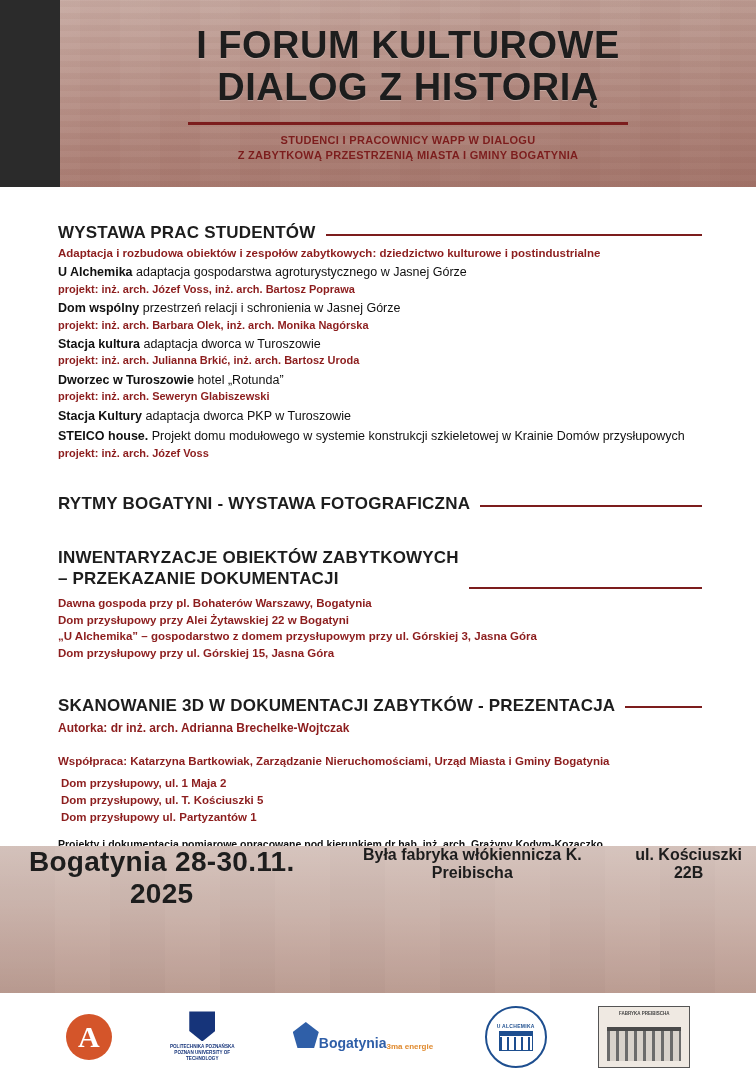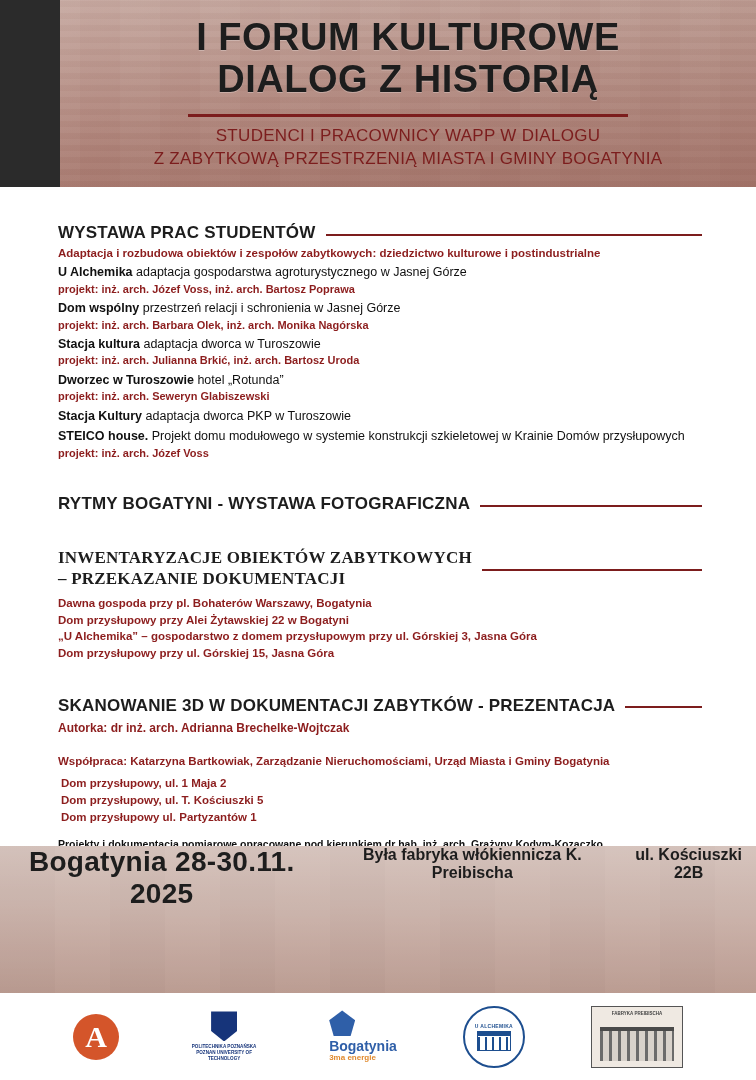--- a/index.html
+++ b/index.html
@@ -78,22 +78,22 @@
     margin-top: 2px;
     text-shadow: 0 1px 0 rgba(255,255,255,0.25);
   }
   .rule-dark {
     width: 440px;
     height: 3px;
     background: #7c1d1d;
     margin: 13px 0 8px 0;
   }
   .sub1, .sub2 {
-    font-size: 17px;
-    font-weight: normal;
+    font-size: 11px;
+    font-weight: bold;
     color: #7c1d1d;
     letter-spacing: 0.3px;
     line-height: 1.35;
   }
   
   .body {
     padding: 16px 54px 6px 58px;
   }
   .sec-head {
     display: flex;
@@ -107,21 +107,21 @@
     color: #1d1d1d;
     letter-spacing: 0.2px;
     white-space: nowrap;
   }
   .sec-head .line {
     flex: 1;
     height: 2px;
     background: #7c1d1d;
     margin-top: 3px;
   }
-  .sec-head.two-line { align-items: center; font-family: Liberation Serif, serif; }
+  .sec-head.two-line { align-items: flex-end; }
   .sec-head.two-line h2 { white-space: normal; line-height: 1.2; }
   .red-bold {
     color: #8c1d1d;
     font-weight: bold;
     font-size: 11.5px;
     margin: 4px 0 6px 0;
   }
   .item { margin-top: 5px; }
   .item .t {
     font-size: 12.5px;
@@ -223,21 +223,21 @@
     display: flex; flex-direction: column; align-items: center; justify-content: center;
     color: #16347a;
   }
   .logo-pp .crest {
     width: 26px; height: 30px;
     background: #16347a;
     clip-path: polygon(50% 0%, 100% 0%, 100% 65%, 50% 100%, 0% 65%, 0% 0%);
   }
   .logo-pp .txt { font-size: 4.6px; font-weight: bold; text-align: center; margin-top: 3px; line-height: 1.25; }
   .logo-bog {
-    display: flex; flex-direction: column; align-items: flex-start; line-height: 1.05;
+    display: flex; flex-direction: row; align-items: flex-end; line-height: 1.05;
   }
   .logo-bog .mark {
     width: 26px; height: 26px;
     background: #2f5fa8;
     clip-path: polygon(50% 0%, 100% 38%, 82% 100%, 18% 100%, 0% 38%);
     margin-bottom: 3px;
   }
   .logo-bog .name { font-size: 14px; font-weight: bold; color: #2f5fa8; }
   .logo-bog .slog { font-size: 8px; font-weight: bold; color: #e08a2e; }
   .logo-alch {

